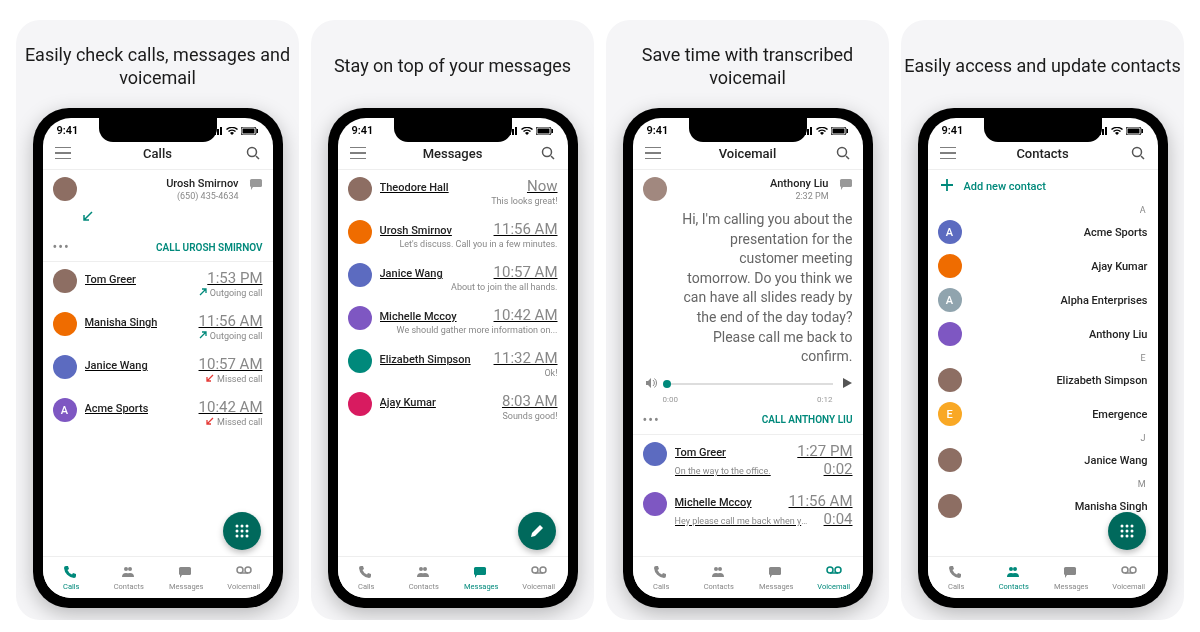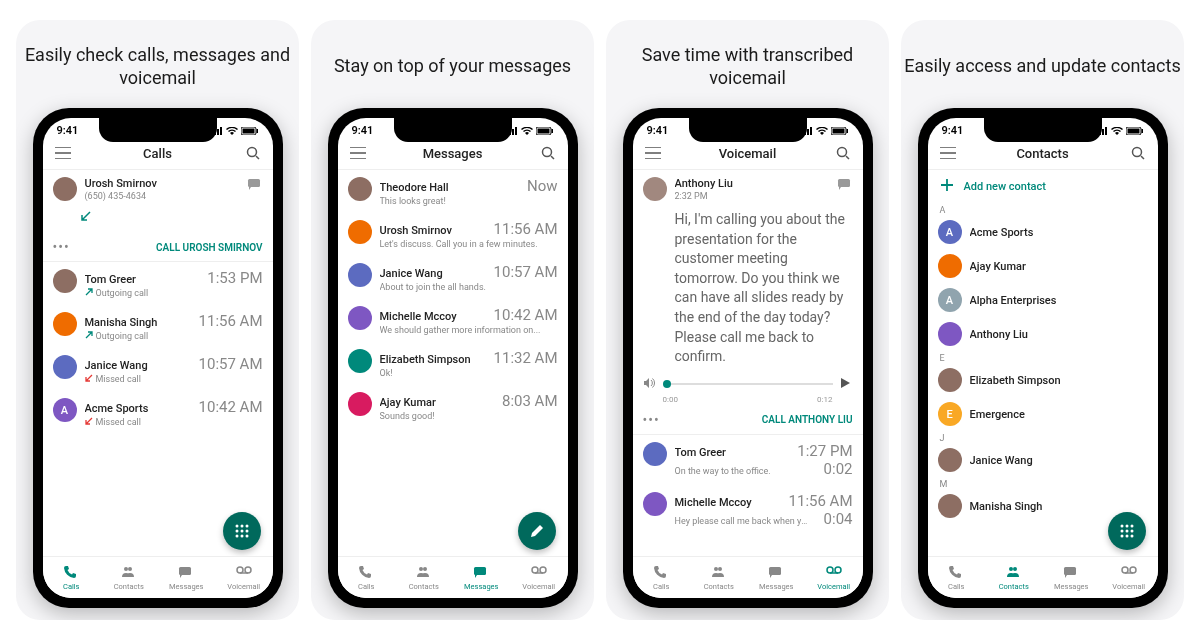--- a/index.html
+++ b/index.html
@@ -8,25 +8,25 @@
 .card { flex: 1; background: #f5f5f7; border-radius: 24px; display: flex; flex-direction: column; align-items: center; padding-top: 22px; overflow: hidden; height: 600px; position: relative; }
 .card-title { font-size: 18px; font-weight: 400; color: #1b1b1b; text-align: center; line-height: 1.3; margin-bottom: 18px; min-height: 48px; display:flex; align-items:center; }
 .phone { width: 250px; height: 500px; background: #000; border-radius: 36px; padding: 10px; position: relative; box-shadow: 0 6px 20px rgba(0,0,0,.25); }
 .notch { position:absolute; top:10px; left:50%; transform:translateX(-50%); width:118px; height:24px; background:#000; border-radius:0 0 14px 14px; z-index:20; }
 .screen { width: 100%; height: 100%; background: #fff; border-radius: 28px; overflow: hidden; position: relative; display:flex; flex-direction:column; font-size: 10px; }
 .status-bar { display:flex; justify-content:space-between; align-items:center; padding: 6px 14px 2px; font-size: 11px; font-weight: 600; color:#000; }
 .status-icons { display:flex; gap:3px; align-items:center; }
 .app-header { display:flex; align-items:center; justify-content:space-between; padding: 6px 12px 8px; border-bottom: 1px solid #eee; }
 .app-header .ttl { font-size: 13px; font-weight: 500; color:#222; }
 .hamburger, .search-ic { width:16px; height:16px; color:#555; display:flex; align-items:center; justify-content:center; }
-.content { flex:1; overflow:hidden; }
+.content { flex:1; overflow:hidden;text-align:right; }
 .row { display:flex; align-items:flex-start; padding: 7px 10px; gap:8px; border-bottom: 0; }
 .avatar { width:24px; height:24px; border-radius:50%; background:#ccc; flex-shrink:0; display:flex; align-items:center; justify-content:center; color:#fff; font-size:11px; font-weight:500; }
 .row-body { flex:1; min-width:0; }
-.row-top { display:flex; justify-content:space-between; align-items:baseline; gap:15px; }
+.row-top { display:flex; justify-content:space-between; align-items:baseline; gap:15px;text-decoration:underline; }
 .name { font-size: 11px; font-weight: 500; color:#222; white-space:nowrap; overflow:hidden; text-overflow:ellipsis; }
 .time { font-size: 15px; color:#888; flex-shrink:0; }
 .sub { font-size: 9px; color:#888; white-space:nowrap; overflow:hidden; text-overflow:ellipsis; margin-top:1px; }
 .expanded { padding: 2px 10px 6px 36px; }
 .exp-line { display:flex; align-items:flex-start; gap:8px; margin-bottom:4px; }
 .exp-ic { width:14px; height:14px; color:#00897b; flex-shrink:0; margin-top:1px; }
 .exp-body { font-size:9px; color:#666; line-height:1.3; }
 .action-row { display:flex; justify-content:space-between; align-items:center; padding:4px 10px 6px 10px; border-bottom:1px solid #eee; }
 .dots { color:#888; font-size:14px; letter-spacing:1px; }
 .call-action { color:#00897b; font-size:10px; font-weight:600;padding-left:13px; }

